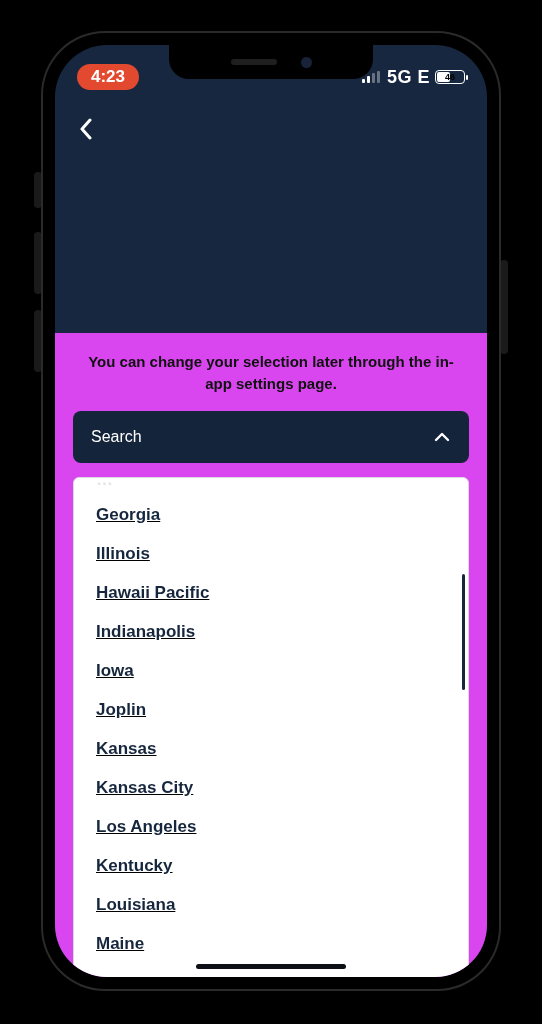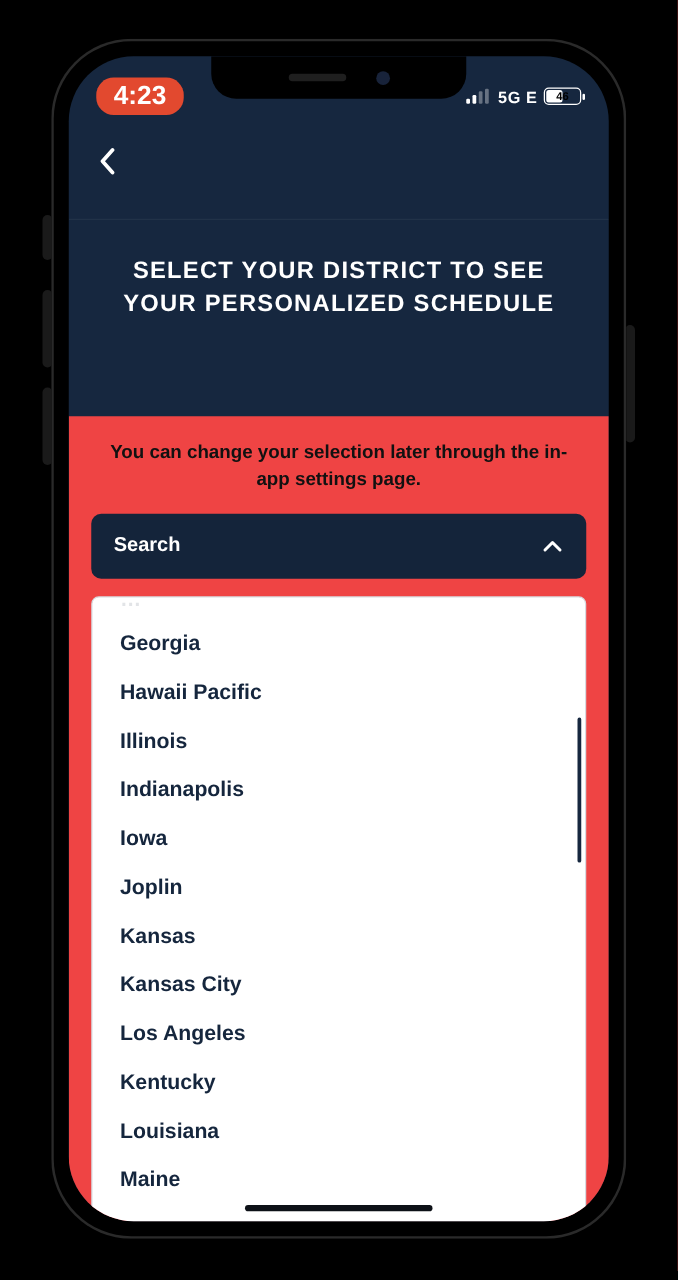--- a/index.html
+++ b/index.html
@@ -29,59 +29,59 @@
     }
     .earpiece{width:46px;height:6px;background:#1f1f1f;border-radius:3px;margin-right:24px;}
     .camera{width:11px;height:11px;background:#18233a;border-radius:50%;}
     
     .statusbar{
       position:absolute;top:0;left:0;right:0;height:54px;z-index:40;
       display:flex;align-items:center;justify-content:space-between;
       padding:10px 22px 0 22px;
     }
     .time-pill{
-      background:#e2492f;color:#fff;font-weight:600;font-size:21px;
+      background:#e2492f;color:#fff;font-weight:600;font-size:17px;
       padding:3px 14px;border-radius:14px;display:flex;align-items:flex-end;
     }
     .status-right{display:flex;align-items:center;gap:5px;color:#fff;}
     .sig{display:flex;align-items:flex-end;gap:2px;height:12px;margin-right:2px;}
     .sig span{width:3px;background:#fff;border-radius:1px;}
     .sig span.dim{background:rgba(255,255,255,.35);}
     .sig span:nth-child(1){height:4px;}
     .sig span:nth-child(2){height:7px;}
     .sig span:nth-child(3){height:10px;}
     .sig span:nth-child(4){height:12px;}
-    .net-label{font-size:13px;font-weight:600;letter-spacing:.5px;}
+    .net-label{font-size:18px;font-weight:600;letter-spacing:.5px;}
     .battery{position:relative;width:30px;height:14px;border:1.5px solid #fff;border-radius:4px;display:flex;align-items:center;justify-content:center;}
     .battery::after{content:"";position:absolute;right:-4px;top:4px;width:2.5px;height:5px;background:#fff;border-radius:1px;}
     .battery .fill{position:absolute;left:1px;top:1px;bottom:1px;width:13px;background:#fff;border-radius:2px;}
     .battery .bt{position:relative;z-index:1;font-size:9px;font-weight:700;color:#000;mix-blend-mode:normal;}
     
     .topbar{position:absolute;top:52px;left:0;right:0;height:64px;display:flex;align-items:center;padding:0 14px;}
     .back{width:34px;height:34px;display:flex;align-items:center;justify-content:center;color:#fff;}
     .heading{
       position:absolute;top:130px;left:0;right:0;padding:28px 26px 46px;text-align:center;
       border-top:1px solid rgba(255,255,255,.05);
     }
     .heading h1{color:#fff;font-size:19px;font-weight:800;letter-spacing:1px;line-height:1.4;}
     
-    .sheet{position:absolute;top:288px;left:0;right:0;bottom:0;background:#ef4444;padding:14px 18px 0;}
+    .sheet{position:absolute;top:288px;left:0;right:0;bottom:0;background:#d946ef;padding:14px 18px 0;}
     .hint{font-size:15px;font-weight:700;text-align:center;color:#111;line-height:1.45;padding:4px 6px 16px;}
     .search-bar{
       background:#14243a;color:#fff;border-radius:8px;height:52px;
       display:flex;align-items:center;justify-content:space-between;padding:0 18px;
-      font-weight:700;font-size:16px;cursor:pointer;
+      font-weight:400;font-size:16px;cursor:pointer;
     }
     .chev{width:18px;height:18px;display:flex;align-items:center;justify-content:center;}
     .dropdown{
       margin-top:14px;border:1px solid #d7dbe0;border-radius:6px;
       height:532px;position:relative;overflow:hidden;background:#fff;
     }
     .cutprev{position:absolute;top:-8px;left:22px;font-weight:700;font-size:17px;color:#15263d;opacity:.12;}
-    .list{position:absolute;top:18px;left:0;right:0;bottom:0;overflow:hidden;padding:0 22px;}
+    .list{position:absolute;top:18px;left:0;right:0;bottom:0;overflow:hidden;padding:0 22px;text-decoration:underline;}
     .item{font-weight:700;font-size:17px;color:#15263d;height:39px;display:flex;align-items:center;cursor:pointer;}
     .scroll-track{position:absolute;right:3px;top:10px;bottom:10px;width:5px;}
     .scroll-thumb{position:absolute;right:0;top:86px;width:3px;height:116px;background:#16273f;border-radius:2px;}
     .home-ind{position:absolute;left:50%;bottom:8px;transform:translateX(-50%);width:150px;height:5px;background:#0d1117;border-radius:3px;z-index:60;}
   </style>
 </head>
 <body>
 
 <div class="stage">
   <div class="side-btn mute"></div>
@@ -117,45 +117,39 @@
       </div>
 
       <div class="topbar">
         <div class="back">
           <svg width="16" height="22" viewBox="0 0 16 22">
             <path d="M12 2 L4 11 L12 20" stroke="#fff" stroke-width="3" fill="none" stroke-linecap="round" stroke-linejoin="round"></path>
           </svg>
         </div>
       </div>
 
-      <div class="heading">
-        <h1>
-          <span>SELECT YOUR DISTRICT TO SEE</span><br>
-          <span>YOUR PERSONALIZED SCHEDULE</span>
-        </h1>
-      </div>
 
       <div class="sheet">
         <p class="hint">You can change your selection later through the in-app settings page.</p>
 
         <div class="search-bar">
           <span>Search</span>
           <span class="chev">
             <svg width="16" height="10" viewBox="0 0 16 10">
                 <path d="M2 8 L8 2 L14 8" stroke="#fff" stroke-width="2.4" fill="none" stroke-linecap="round" stroke-linejoin="round"></path>
               </svg>
           </span>
         </div>
 
         <div class="dropdown">
           <div class="cutprev">…</div>
           <div class="list">
             <div class="item">Georgia</div>
+            <div class="item">Illinois</div>
             <div class="item">Hawaii Pacific</div>
-            <div class="item">Illinois</div>
             <div class="item">Indianapolis</div>
             <div class="item">Iowa</div>
             <div class="item">Joplin</div>
             <div class="item">Kansas</div>
             <div class="item">Kansas City</div>
             <div class="item">Los Angeles</div>
             <div class="item">Kentucky</div>
             <div class="item">Louisiana</div>
             <div class="item">Maine</div>
 

